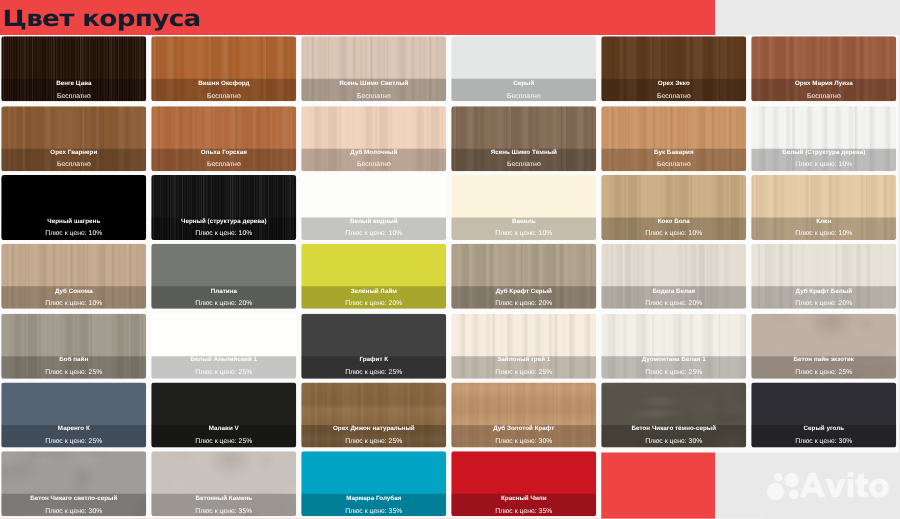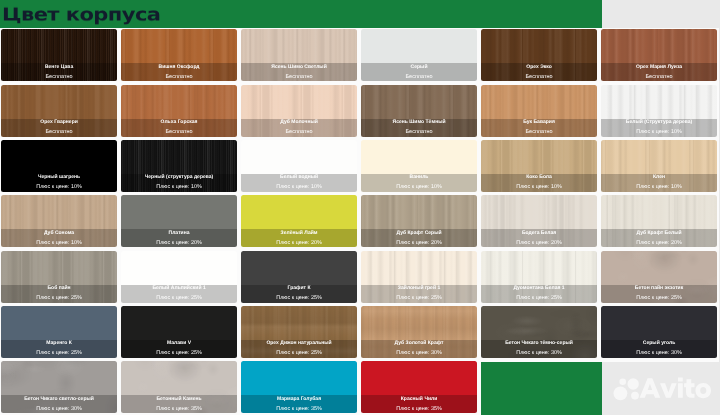--- a/index.html
+++ b/index.html
@@ -1,20 +1,20 @@
 <!DOCTYPE html>
 <html lang="ru"><head>
 <meta charset="utf-8">
 <title>Цвет корпуса</title>
 <style>
   html,body{margin:0;padding:0;}
   body{width:720px;height:415px;overflow:hidden;background:#e9e9e9;
        font-family:"Liberation Sans","DejaVu Sans",sans-serif;}
-  .page{position:relative;width:572px;height:415px;background:#15803d;
-         -webkit-font-smoothing:antialiased;text-rendering:geometricPrecision;padding-left:30px;}
+  .page{position:relative;width:572px;height:415px;background:#ef4444;
+         -webkit-font-smoothing:antialiased;text-rendering:geometricPrecision;}
   .title{will-change:transform;position:absolute;left:2px;top:6px;font-size:21px;font-weight:bold;color:#121c2c;font-family:"DejaVu Sans",sans-serif;
          letter-spacing:-0.55px;line-height:21px;transform:scaleY(0.85);transform-origin:left top;}
   .gridbg{position:absolute;left:-0.6px;top:27.7px;width:719.2px;height:334px;background:#fbfbfb;}
   .gridbg2{position:absolute;left:-0.6px;top:357.5px;width:482px;height:58px;background:#fbfbfb;}
   .grid{position:absolute;left:1px;top:29.3px;width:717px;display:grid;
         grid-template-columns:repeat(6,116.1px);grid-auto-rows:51.9px;column-gap:3.9px;row-gap:3.45px;}
   .cell{position:relative;border-radius:2.5px;overflow:hidden;}
   .tex{position:absolute;inset:0;}
   .w0::after{content:"";position:absolute;inset:0;background:repeating-linear-gradient(90deg,rgba(255,255,255,0.036) 0.00px,rgba(255,255,255,0.066) 2.42px,rgba(255,255,255,0.063) 5.29px,rgba(0,0,0,0.005) 8.01px,rgba(255,255,255,0.022) 8.89px,rgba(0,0,0,0.058) 12.14px,rgba(0,0,0,0.038) 15.28px,rgba(255,255,255,0.011) 17.30px,rgba(0,0,0,0.042) 19.51px,rgba(255,255,255,0.062) 20.35px,rgba(0,0,0,0.051) 21.88px,rgba(0,0,0,0.054) 24.67px,rgba(0,0,0,0.056) 27.54px,rgba(255,255,255,0.056) 29.94px,rgba(0,0,0,0.043) 30.75px,rgba(255,255,255,0.056) 32.09px,rgba(255,255,255,0.069) 35.45px,rgba(255,255,255,0.027) 37.00px,rgba(255,255,255,0.066) 39.20px,rgba(255,255,255,0.070) 40.53px,rgba(0,0,0,0) 41.00px);}
   .w1::after{content:"";position:absolute;inset:0;background:repeating-linear-gradient(90deg,rgba(0,0,0,0.054) 0.00px,rgba(255,255,255,0.075) 3.29px,rgba(0,0,0,0.057) 4.15px,rgba(0,0,0,0.023) 5.43px,rgba(0,0,0,0.040) 7.93px,rgba(0,0,0,0.027) 11.04px,rgba(255,255,255,0.065) 14.33px,rgba(255,255,255,0.064) 16.70px,rgba(0,0,0,0.068) 19.28px,rgba(255,255,255,0.013) 21.92px,rgba(0,0,0,0.046) 25.01px,rgba(255,255,255,0.012) 26.62px,rgba(255,255,255,0.041) 29.63px,rgba(255,255,255,0.010) 32.87px,rgba(255,255,255,0.017) 36.17px,rgba(255,255,255,0.069) 38.78px,rgba(255,255,255,0.042) 40.25px,rgba(255,255,255,0.023) 41.87px,rgba(0,0,0,0) 44.00px);}

